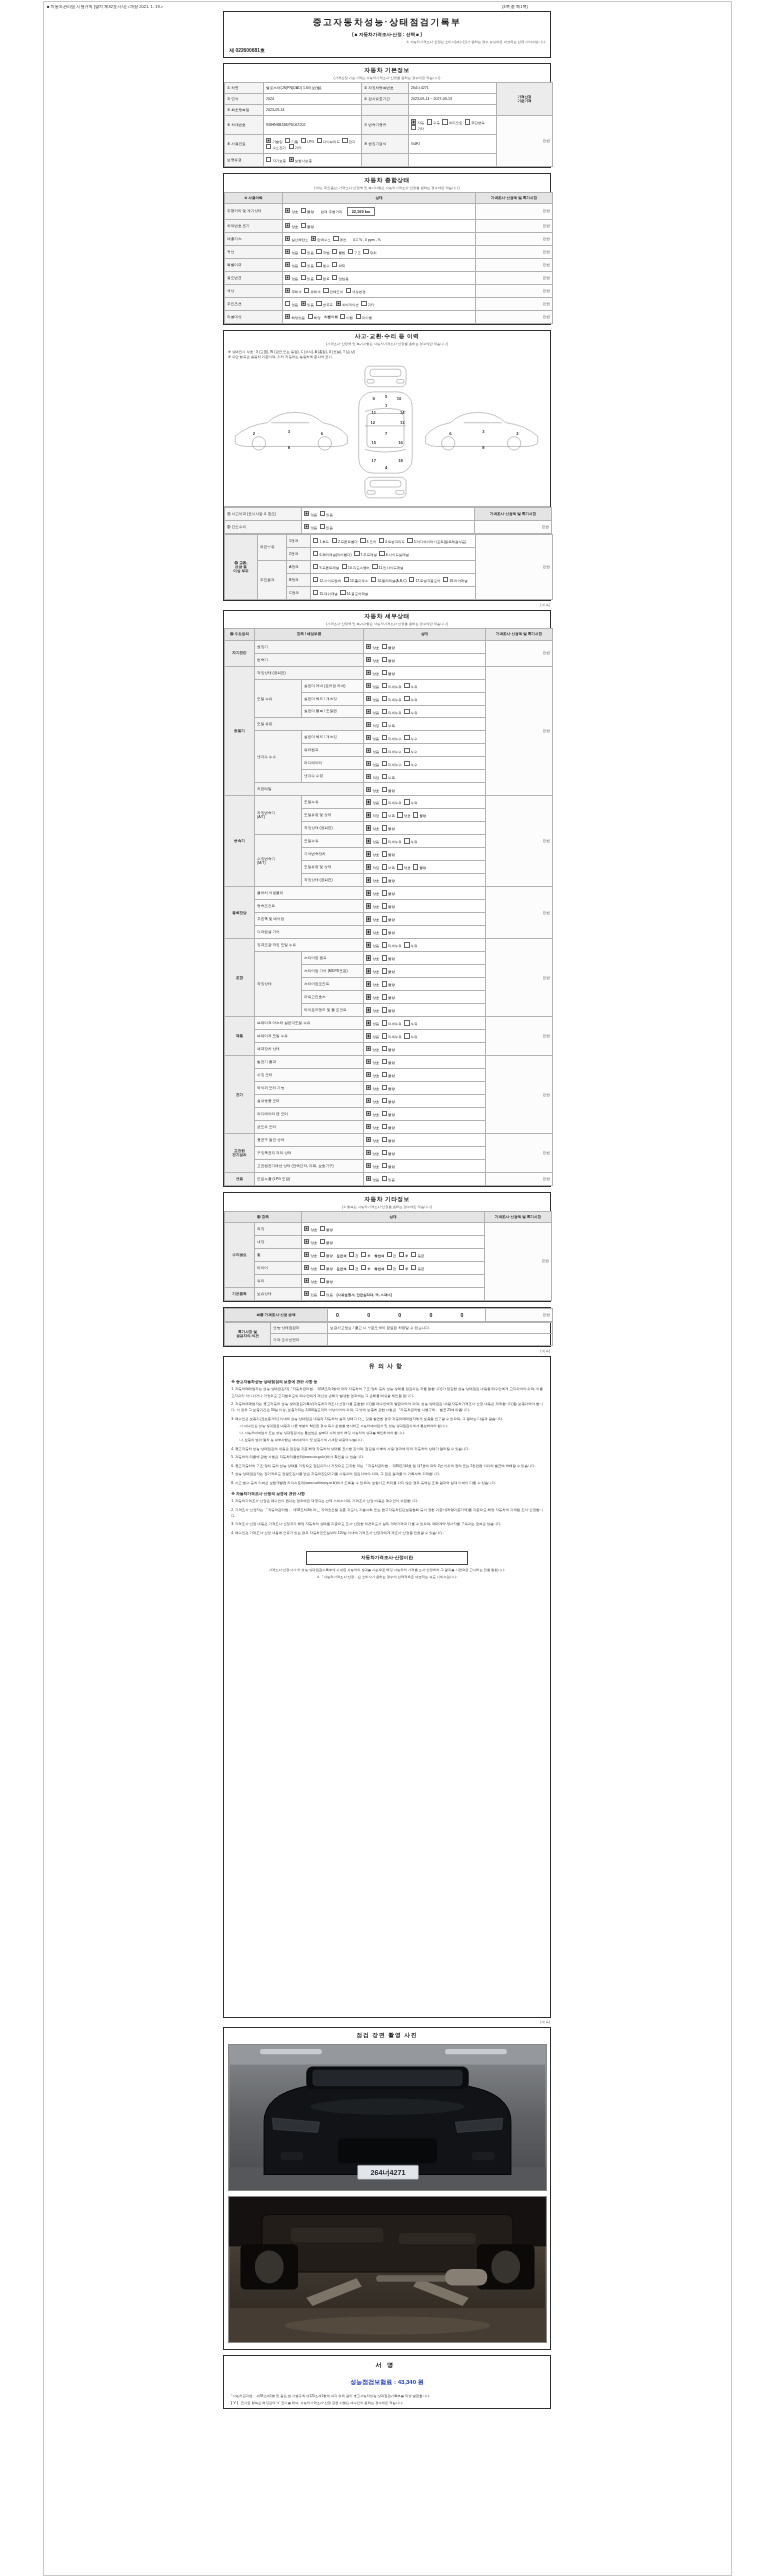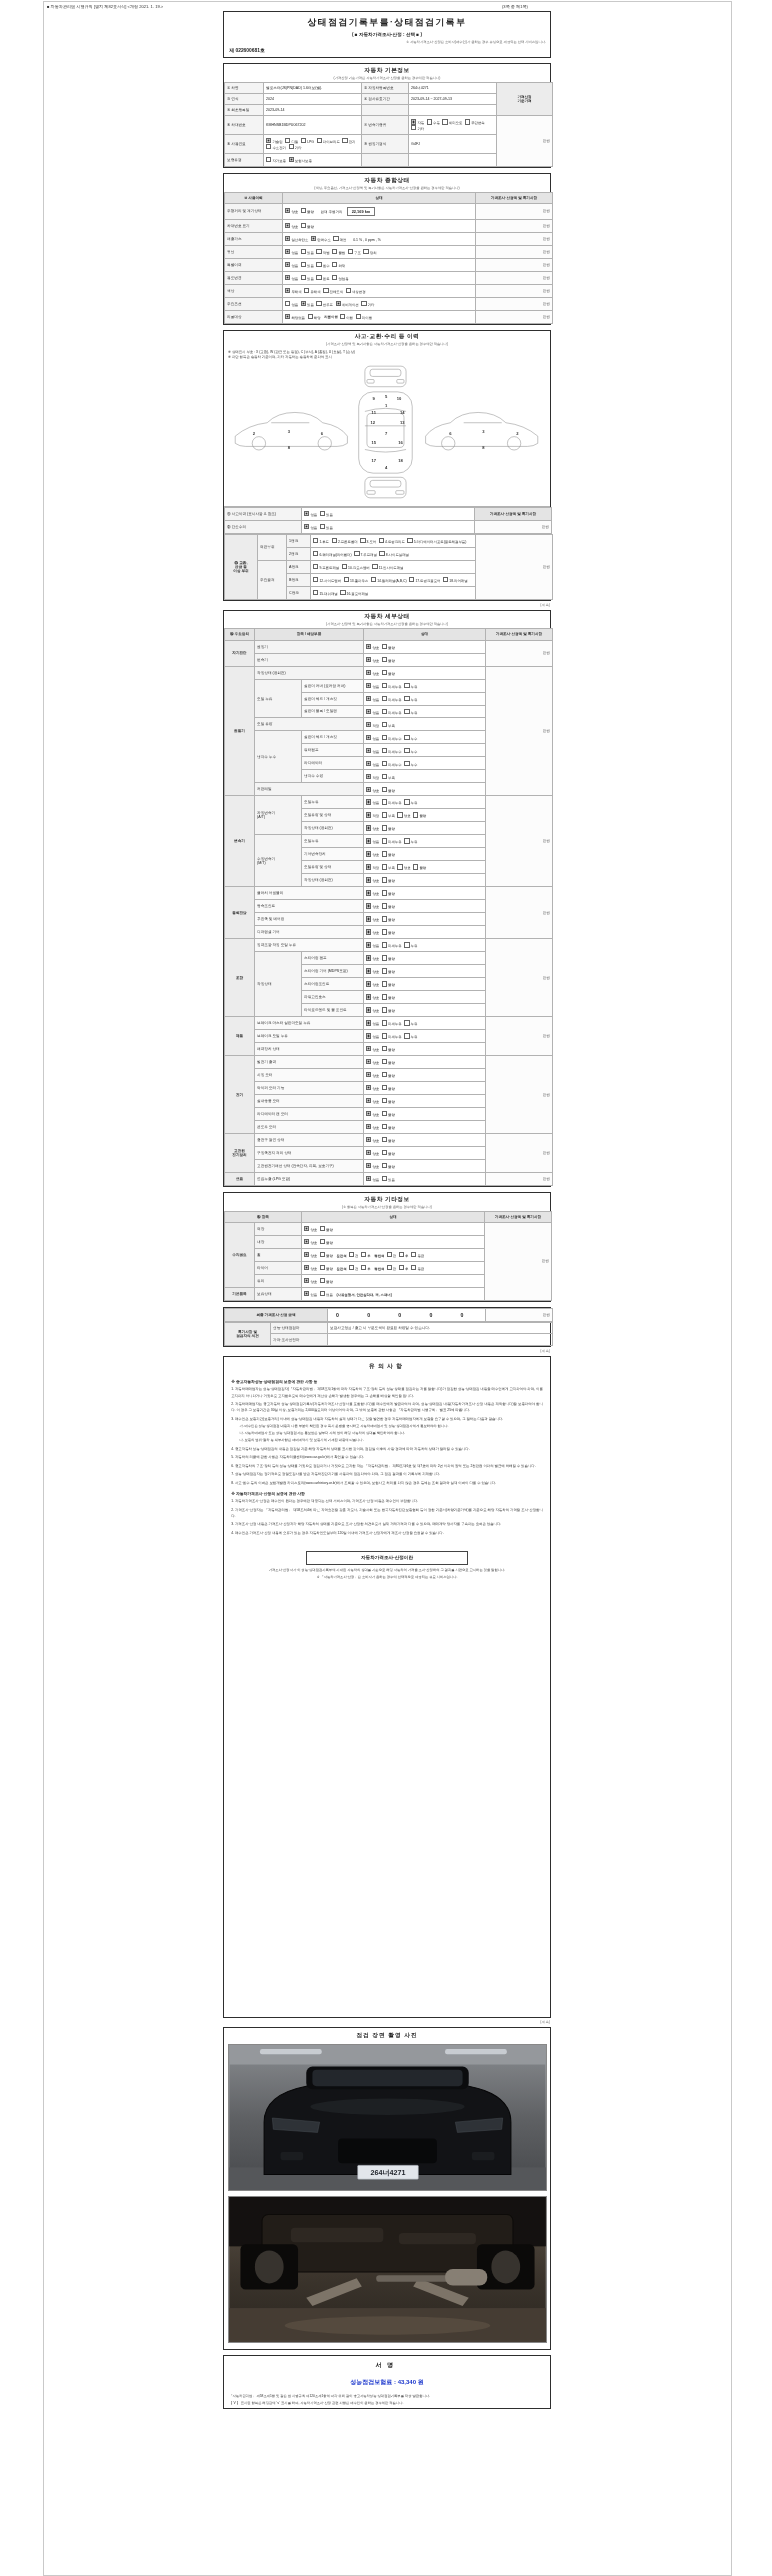--- a/index.html
+++ b/index.html
@@ -60,21 +60,21 @@
 </head>
 <body>
 
 <div class="page-frame"></div>
 <div class="top-reg">■ 자동차관리법 시행규칙 [별지 제82호서식] &lt;개정 2021. 1. 19.&gt;</div>
 <div class="page-note">(3쪽 중 제1쪽)</div>
 
 <div class="col">
 
   <div class="sec">
-    <div class="hd-title">상태점검기록부를·상태점검기록부</div>
+    <div class="hd-title">중고자동차성능·상태점검기록부</div>
     <div class="hd-sub">( ■ 자동차가격조사·산정 : 선택 ■ )</div>
     <div class="hd-note">※ 자동차가격조사·산정은 소비자(매수인)가 원하는 경우 유상으로 제공되는 선택 서비스입니다.</div>
     <div class="hd-docno">제 022600681호</div>
   </div>
 
   <div class="sec">
     <div class="sec-title">자동차 기본정보</div>
     <div class="sec-sub">(가격산정 기준가격은 자동차가격조사·산정을 원하는 경우에만 적습니다)</div>
     <table class="frm">
       <colgroup>

